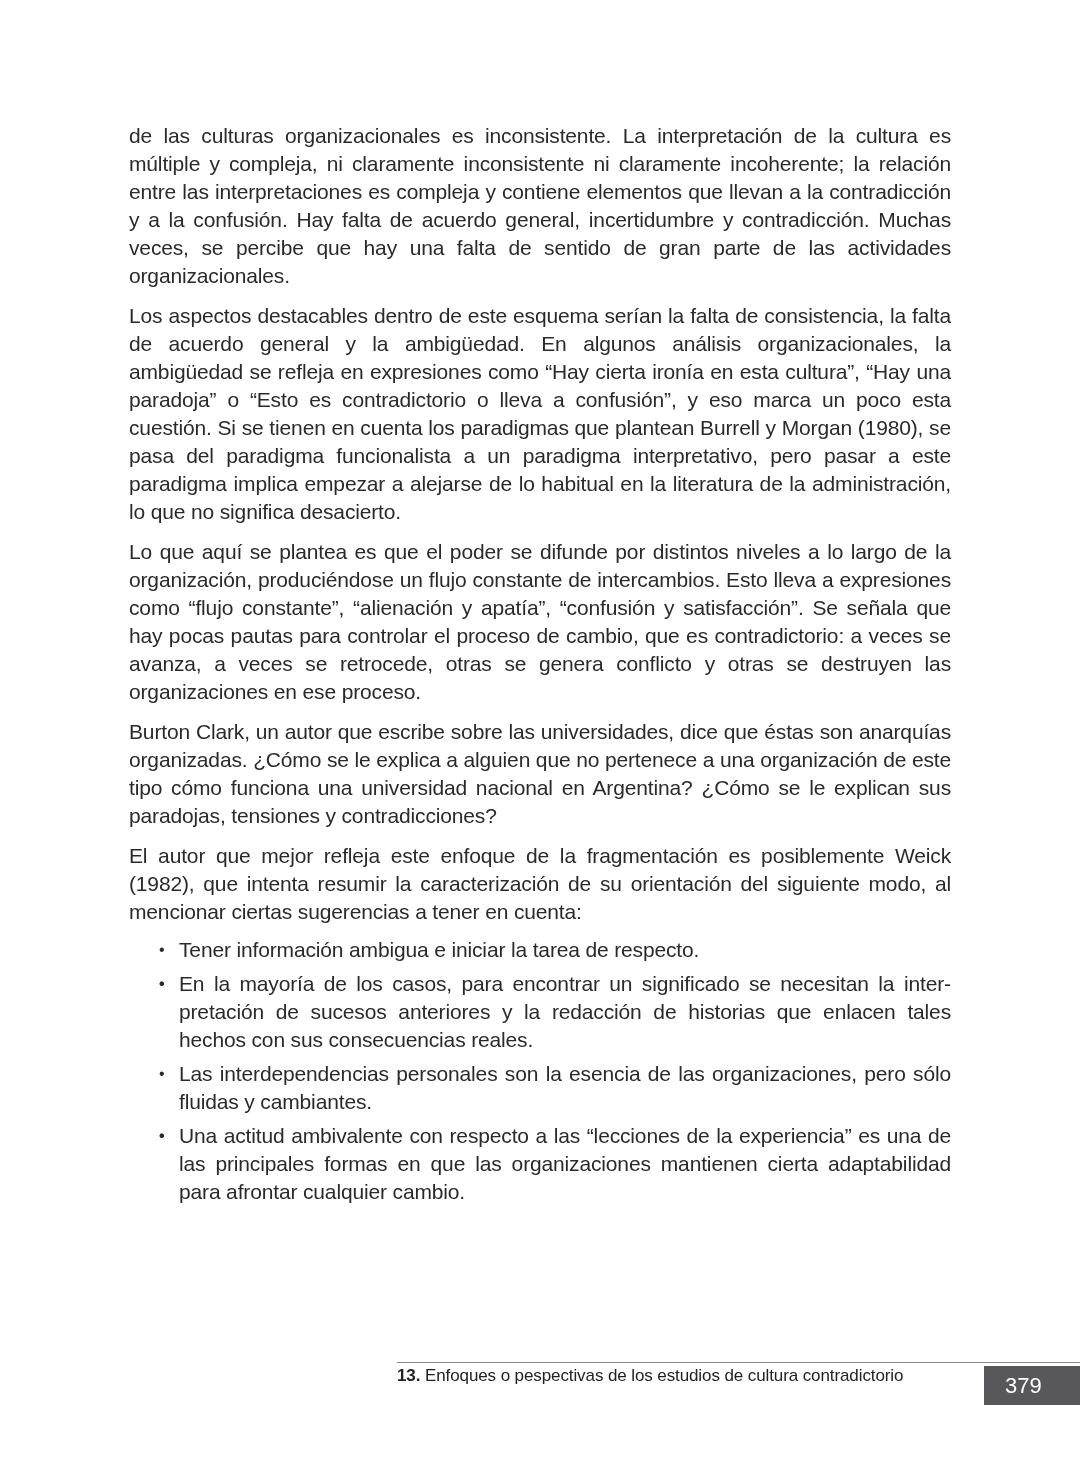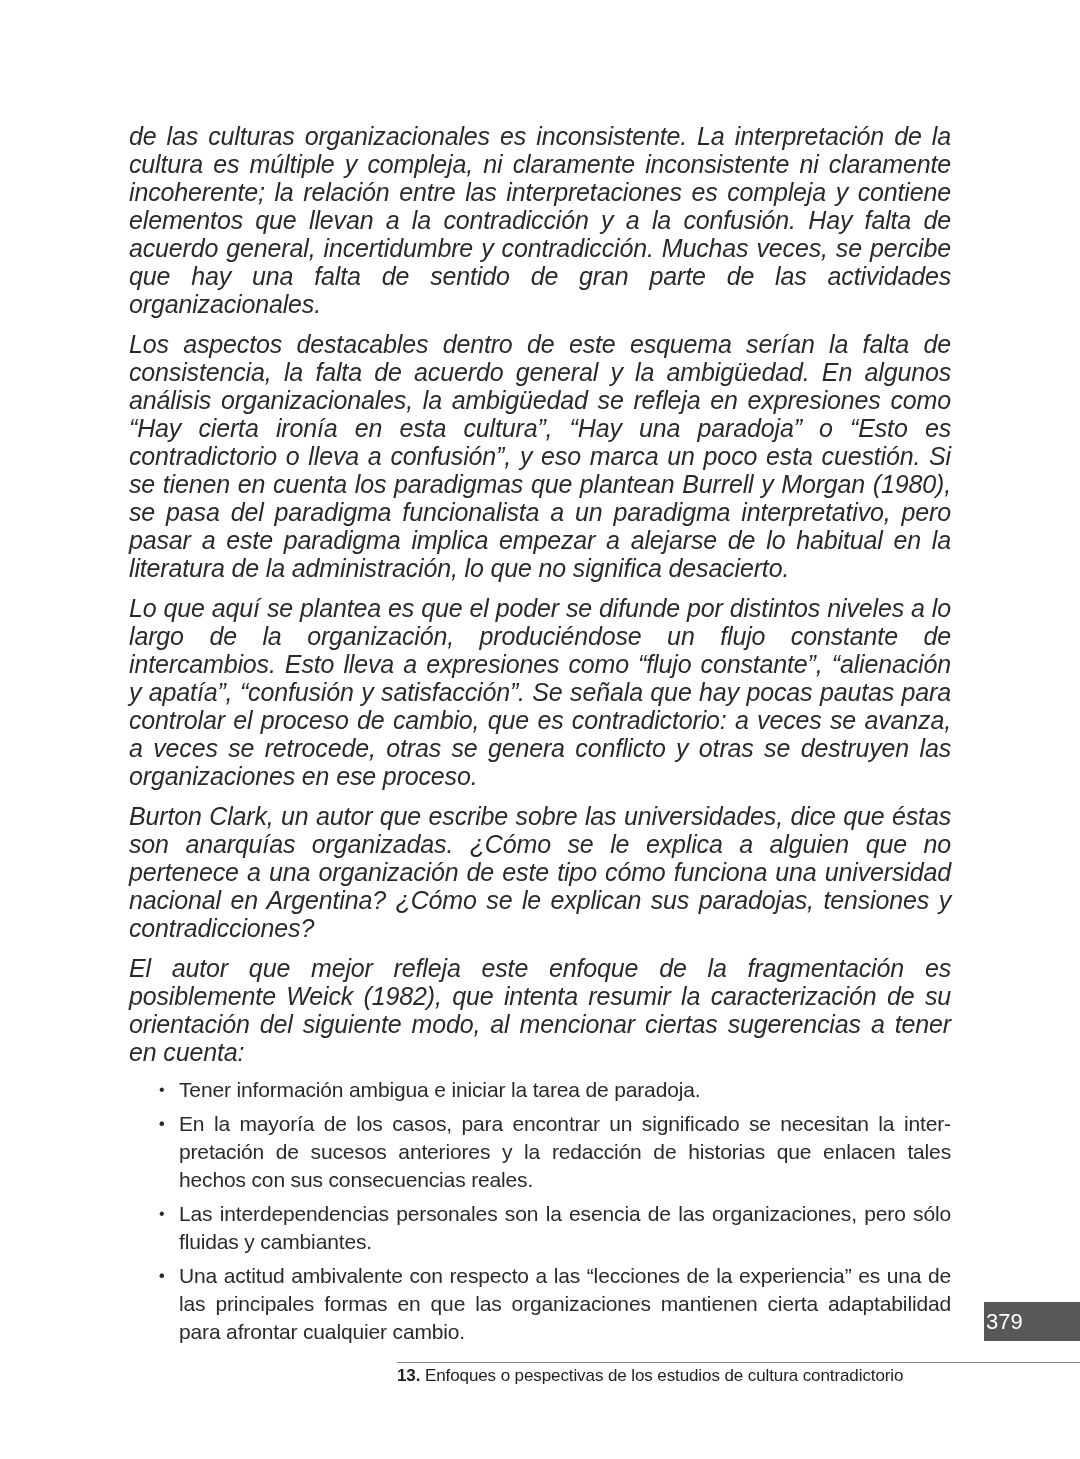--- a/index.html
+++ b/index.html
@@ -4,58 +4,58 @@
 <style>
   html, body { margin: 0; padding: 0; }
   body {
     width: 1080px; height: 1459px; background: #ffffff; position: relative; overflow: hidden;
     font-family: "Liberation Sans", sans-serif; color: #2a2a2a;
   }
   .content {
     position: absolute; left: 129px; top: 122px; width: 822px;
   }
   .para {
-    font-size: 25px; line-height: 28px; text-align: justify; margin: 0 0 12px 0;
-    hyphens: manual; letter-spacing: -0.15px; font-style: italic;
+    font-size: 21px; line-height: 28px; text-align: justify; margin: 0 0 12px 0;
+    hyphens: manual; letter-spacing: -0.15px;
   }
   .bullets { list-style: none; margin: 0; padding: 0 0 0 0; }
   .bullet {
     position: relative; padding-left: 50px; font-size: 21px; line-height: 28px;
     text-align: justify; margin: 0 0 6px 0; letter-spacing: -0.15px;
   }
   .bullet-dot {
     position: absolute; left: 30px; top: 0; font-size: 16px; line-height: 28px;
   }
   .footer-rule {
     position: absolute; left: 397px; top: 1362px; width: 683px; height: 1px; background: #888;
   }
   .footer-text {
     position: absolute; left: 397px; top: 1366px; font-size: 17px; line-height: 20px; color: #222;
     letter-spacing: -0.1px;
   }
   .footer-text b { font-weight: bold; text-align: right; }
   .page-num-box {
-    position: absolute; left: 984px; top: 1302px; width: 96px; height: 39px; background: #58585a;
-    color: #ffffff; font-size: 22px; line-height: 39px; padding-left: 2px; box-sizing: border-box;
+    position: absolute; left: 984px; top: 1366px; width: 96px; height: 39px; background: #58585a;
+    color: #ffffff; font-size: 22px; line-height: 39px; padding-left: 21px; box-sizing: border-box;
   }
 </style>
 </head>
 <body>
 
 <div class="content">
   <p class="para">de las culturas organizacionales es inconsistente. La interpretación de la cultura es múltiple y compleja, ni claramente inconsistente ni claramente incoherente; la relación entre las interpretaciones es compleja y contiene elementos que llevan a la contradicción y a la confusión. Hay falta de acuerdo general, incertidumbre y con­tradicción. Muchas veces, se percibe que hay una falta de sentido de gran parte de las actividades organizacionales.</p>
   <p class="para">Los aspectos destacables dentro de este esquema serían la falta de consistencia, la falta de acuerdo general y la ambigüedad. En algunos análisis organizaciona­les, la ambigüedad se refleja en expresiones como “Hay cierta ironía en esta cultu­ra”, “Hay una paradoja” o “Esto es contradictorio o lleva a confusión”, y eso marca un poco esta cuestión. Si se tienen en cuenta los paradigmas que plantean Burrell y Morgan (1980), se pasa del paradigma funcionalista a un paradigma interpreta­tivo, pero pasar a este paradigma implica empezar a alejarse de lo habitual en la literatura de la administración, lo que no significa desacierto.</p>
   <p class="para">Lo que aquí se plantea es que el poder se difunde por distintos niveles a lo largo de la organización, produciéndose un flujo constante de intercambios. Esto lleva a expresio­nes como “flujo constante”, “alienación y apatía”, “confusión y satisfacción”. Se señala que hay pocas pautas para controlar el proceso de cambio, que es contradictorio: a veces se avanza, a veces se retrocede, otras se genera conflicto y otras se destruyen las organizaciones en ese proceso.</p>
   <p class="para">Burton Clark, un autor que escribe sobre las universidades, dice que éstas son anar­quías organizadas. ¿Cómo se le explica a alguien que no pertenece a una organiza­ción de este tipo cómo funciona una universidad nacional en Argentina? ¿Cómo se le explican sus paradojas, tensiones y contradicciones?</p>
   <p class="para" style="margin-bottom:10px">El autor que mejor refleja este enfoque de la fragmentación es posiblemente Weick (1982), que intenta resumir la caracterización de su orientación del siguiente modo, al mencionar ciertas sugerencias a tener en cuenta:</p>
 
   <ul class="bullets">
     <li class="bullet">
       <span class="bullet-dot">•</span>
-      <span>Tener información ambigua e iniciar la tarea de paradoja.</span>
+      <span>Tener información ambigua e iniciar la tarea de respecto.</span>
     </li>
     <li class="bullet">
       <span class="bullet-dot">•</span>
     </li>
     <li class="bullet">
       <span class="bullet-dot">•</span>
       <span>En la mayoría de los casos, para encontrar un significado se necesitan la inter­pretación de sucesos anteriores y la redacción de historias que enlacen tales hechos con sus consecuencias reales.</span>
     </li>
     <li class="bullet">
       <span class="bullet-dot">•</span>

